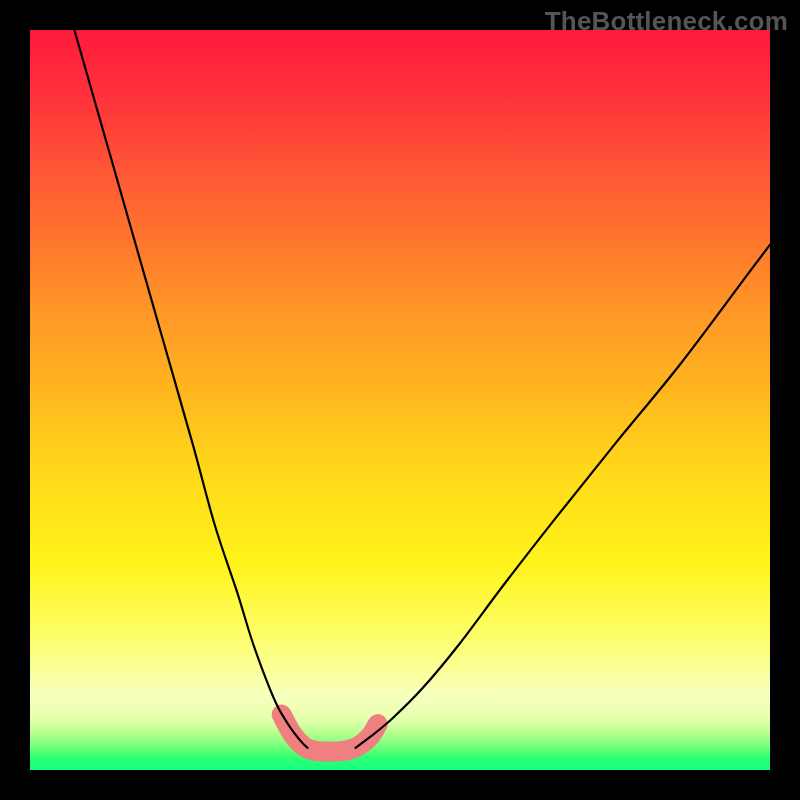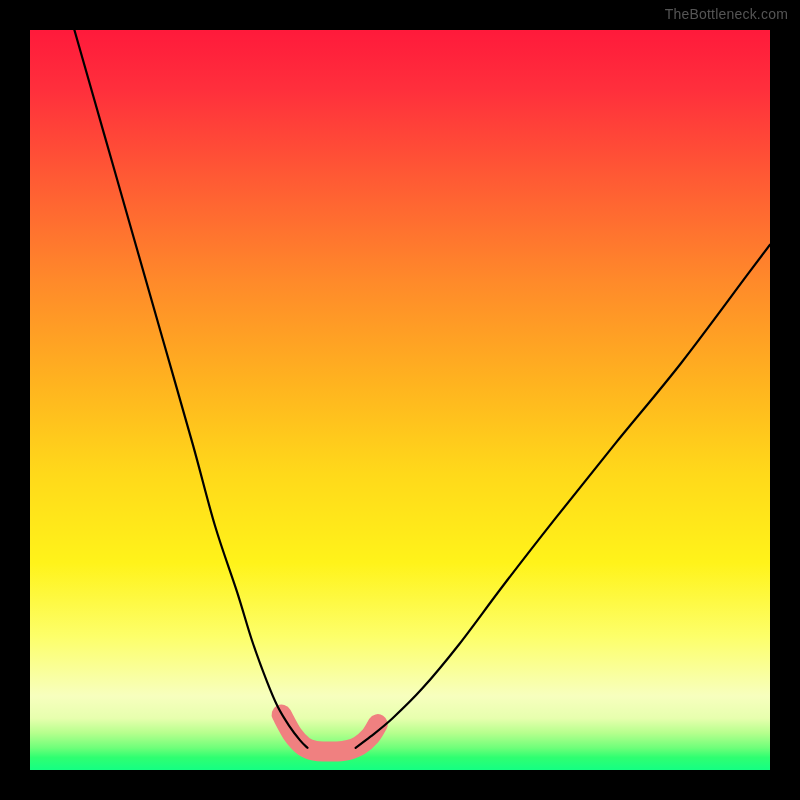--- a/index.html
+++ b/index.html
@@ -15,22 +15,22 @@
     position: relative;
     width: 800px;
     height: 800px;
     background: #000;
   }
   .watermark {
     position: absolute;
     top: 6px;
     right: 12px;
     color: #555;
-    font-size: 14px;
-    font-weight: 400;
+    font-size: 26px;
+    font-weight: 700;
     letter-spacing: 0.2px;
     z-index: 10;
     user-select: none;
   }
   .plot {
     position: absolute;
     left: 30px;
     top: 30px;
     width: 740px;
     height: 740px;

